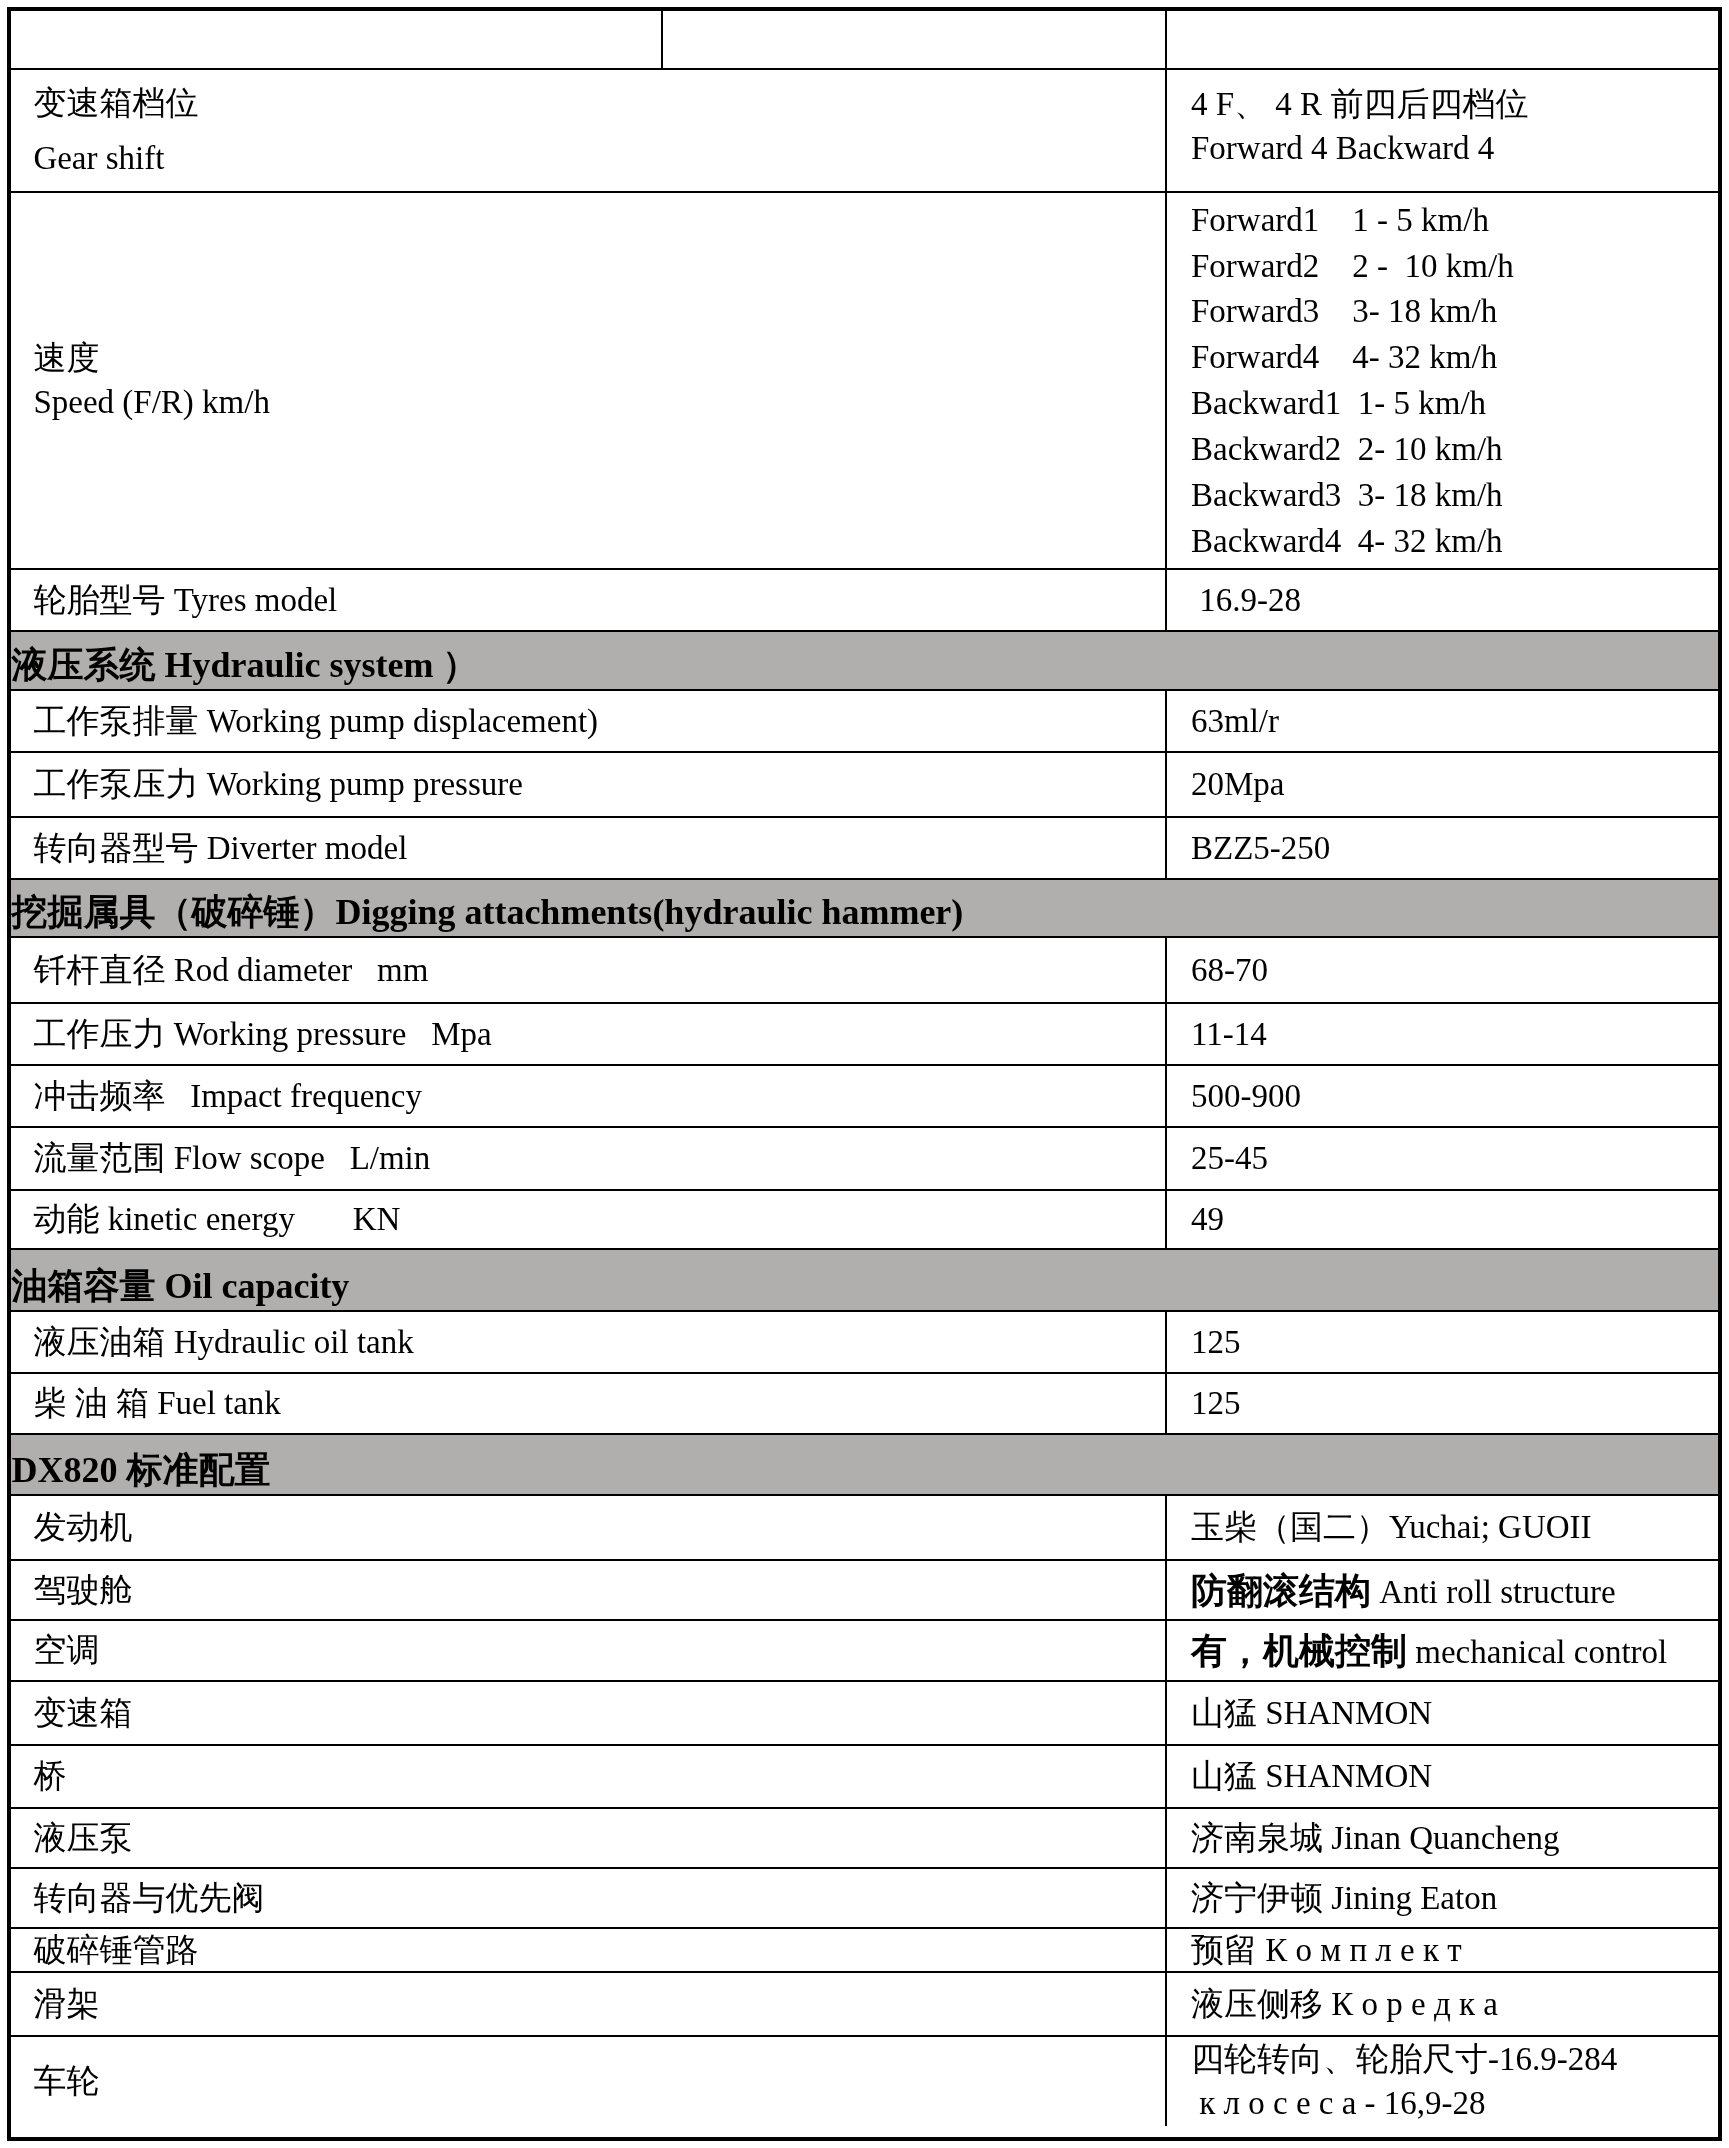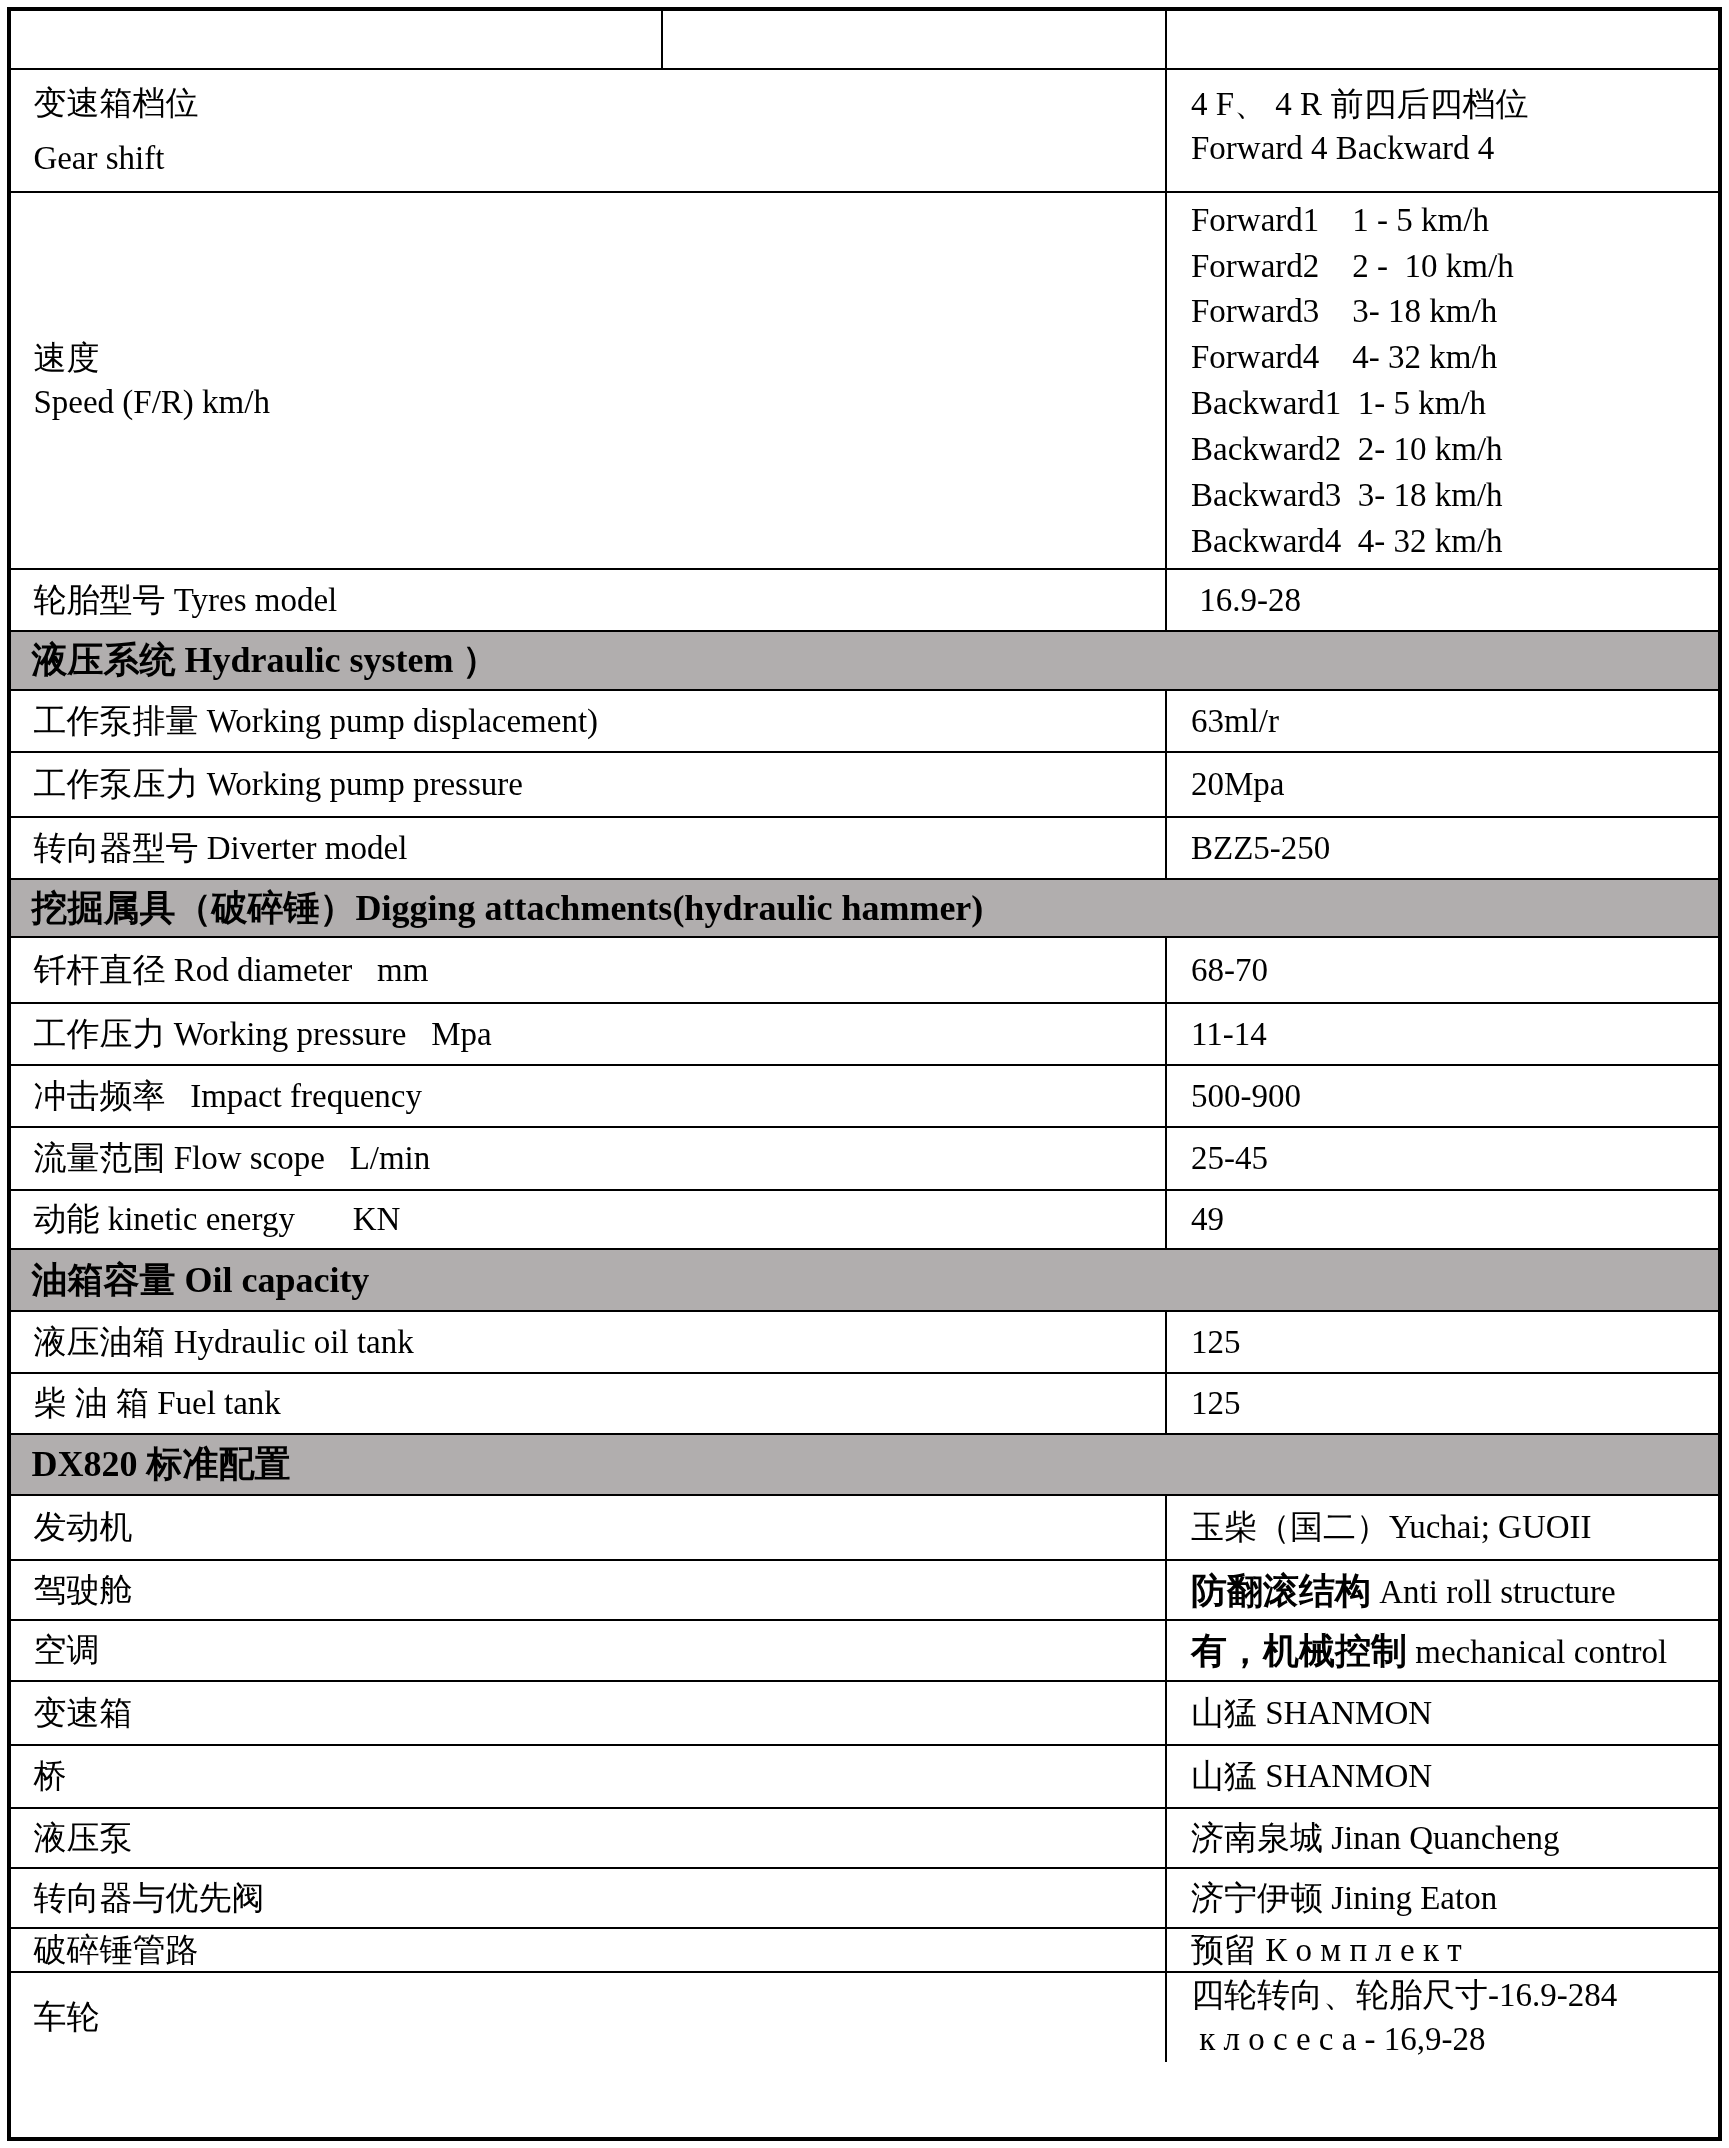--- a/index.html
+++ b/index.html
@@ -41,22 +41,21 @@
     padding-left: 24px; padding-right: 5.5px;
   }
   .t {
     white-space: pre-wrap;
     font-size: 33px;
     line-height: 1.32;
   }
   
   .sec {
     background: #b1aeae;
-    align-items: center;
-    padding-left: 20px;
+    align-items: flex-end;
   }
   .sec .t {
     font-weight: bold;
     font-size: 36px;
   }
   
   .spread { justify-content: space-evenly; }
   .top-align { justify-content: flex-start; padding-top: 13px; }
   .speed-lines { justify-content: space-around; padding-top: 3.7px; padding-bottom: 3.7px; }
   .speed-lines .t { line-height: 1.0; font-family: Liberation Serif, serif; }
@@ -285,20 +284,28 @@
 
   <div class="row" style="height:44px">
     <div class="cl">
         <div class="t">破碎锤管路</div>
       </div>
     <div class="cr">
         <div class="t">预留 К о м п л е к т</div>
       </div>
   </div>
 
+  <div class="row" style="height:64px">
+    <div class="cl">
+        <div class="t">滑架</div>
+      </div>
+    <div class="cr">
+        <div class="t">液压侧移 К о р е д к а</div>
+      </div>
+  </div>
 
   <div class="row" style="height:89px">
     <div class="cl">
         <div class="t">车轮</div>
       </div>
     <div class="cr">
       <div class="t">四轮转向、轮胎尺寸-16.9-284</div>
       <div class="t"> к л о с е с а - 16,9-28</div>
     </div>
   </div>

